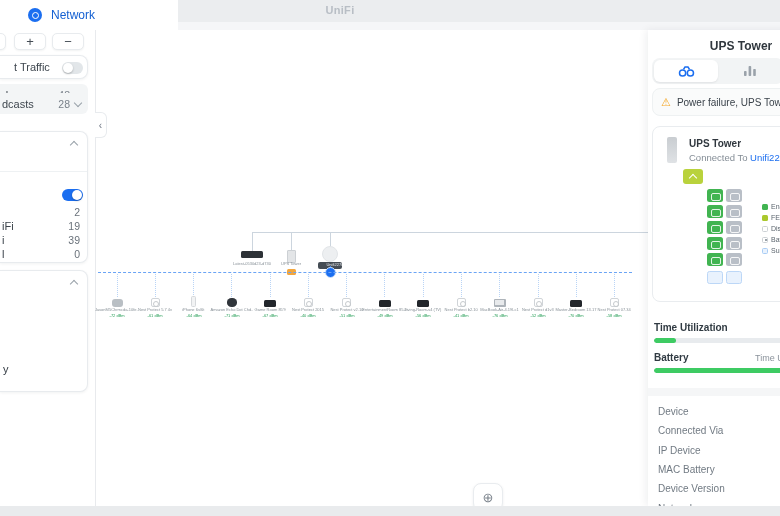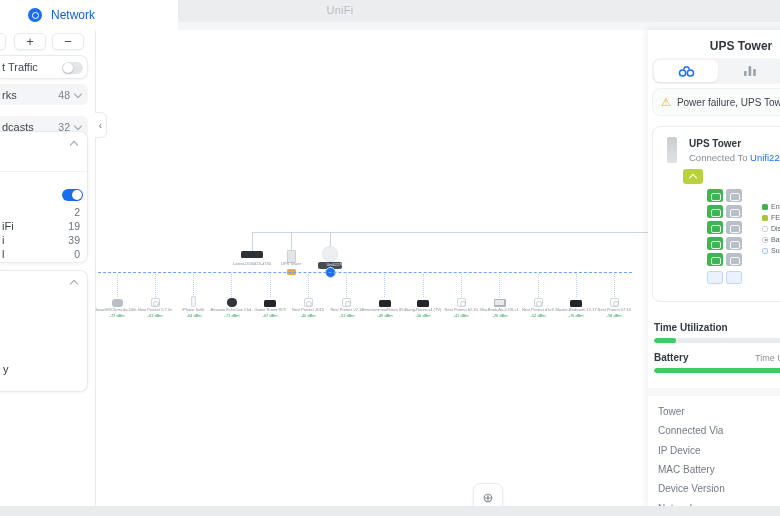--- a/index.html
+++ b/index.html
@@ -8,39 +8,39 @@
   .abs{position:absolute;}
 
   
   #chrome{left:0;top:0;width:780px;height:30px;}
   #tab{left:0;top:0;width:178px;height:30px;background:#fff;display:flex;align-items:center;gap:9px;padding-left:28px;box-sizing:border-box;}
   .unifi-dot{width:14px;height:14px;border-radius:50%;background:#1b6ef0;position:relative;flex:0 0 auto;}
   .unifi-dot::after{content:"";position:absolute;left:3.5px;top:3.5px;width:7px;height:7px;border-radius:50%;border:1.6px solid #fff;box-sizing:border-box;}
   #tab-label{color:#1460d2;font-size:12px;font-weight:500;}
   #titlebar{left:178px;top:0;width:602px;height:22px;background:#ebedef;}
   #titlebar-sub{left:178px;top:22px;width:602px;height:8px;background:#f5f6f8;}
-  #win-title{left:300px;top:4px;width:80px;text-align:center;color:#b8bec5;font-size:11px;font-weight:400;letter-spacing:.3px;}
+  #win-title{left:300px;top:4px;width:80px;text-align:center;color:#b8bec5;font-size:11px;font-weight:700;letter-spacing:.3px;}
 
   
   .lcard{background:#fff;border:1px solid #e8ebee;border-left:none;border-radius:0 8px 8px 0;
          box-shadow:0 1px 3px rgba(20,30,40,.06);box-sizing:border-box;z-index:4;}
   .lbtn{background:#fff;border:1px solid #e8ebee;border-radius:5px;box-shadow:0 1px 2px rgba(20,30,40,.06);
         display:flex;align-items:center;justify-content:center;font-size:13px;color:#444c54;box-sizing:border-box;z-index:4;}
   #btn-part{left:-24px;top:33px;width:30px;height:17px;}
   #btn-plus{left:14px;top:33px;width:32px;height:17px;}
   #btn-minus{left:52px;top:33px;width:32px;height:17px;}
-  #card-traffic{left:0;top:55px;width:88px;height:24px;display:flex;align-items:center;}
+  #card-traffic{left:0;top:55px;width:88px;height:24px;display:flex;align-items:center;padding-left:12px;}
   #traffic-label{font-size:11px;color:#3f474f;margin-left:2px;}
   .toggle{width:21px;height:12px;border-radius:7px;position:relative;}
   .toggle .knob{position:absolute;top:1px;width:10px;height:10px;border-radius:50%;background:#fff;box-shadow:0 1px 2px rgba(0,0,0,.25);}
   .toggle.off{background:#e2e6e9;}  .toggle.off .knob{left:1px;}
   .toggle.on{background:#1b6ef0;}   .toggle.on .knob{right:1px;}
   #traffic-toggle{position:absolute;left:62px;top:6px;}
   .lrow{left:0;width:88px;height:21px;background:#f3f5f6;border-radius:0 6px 6px 0;display:flex;align-items:center;box-sizing:border-box;z-index:4;}
-  #row-networks{top:84px;} #row-broadcasts{top:116px;align-items:center;}
+  #row-networks{top:84px;} #row-broadcasts{top:93px;align-items:center;}
   .lrow .frag{font-size:11px;color:#3f474f;margin-left:2px;}
   .lrow .cnt{margin-left:auto;font-size:10.5px;color:#7a828b;}
   .chev{display:inline-block;width:5px;height:5px;border-right:1.4px solid #99a1a9;border-bottom:1.4px solid #99a1a9;}
   .chev.down{transform:rotate(45deg);margin:0 7px 2px 5px;}
   .chev.up{transform:rotate(-135deg);margin-top:3px;}
   #cardA{left:0;top:131px;width:88px;height:132px;}
   #cardA-chev{position:absolute;right:10px;top:7px;}
   #cardA-div{position:absolute;left:0;top:39px;width:100%;border-top:1px solid #eef1f3;}
   #radio-toggle{position:absolute;left:62px;top:57px;}
   #radio-rows{position:absolute;left:0;top:73px;width:100%;}
@@ -166,21 +166,21 @@
     </span>
 </div>
 
 <div class="abs lrow" id="row-networks">
   <span class="frag">rks</span>
   <span class="cnt">48</span>
   <span class="chev down"></span>
 </div>
 <div class="abs lrow" id="row-broadcasts">
   <span class="frag">dcasts</span>
-  <span class="cnt">32</span>
+  <span class="cnt">28</span>
   <span class="chev down"></span>
 </div>
 
 <div class="abs lcard" id="cardA">
   <span class="chev up" id="cardA-chev"></span>
   <div id="cardA-div"></div>
   <span class="toggle on" id="radio-toggle">
       <span class="knob"></span>
     </span>
   <div id="radio-rows">
@@ -442,21 +442,21 @@
   <div class="abs sect-label" id="bat-label">Battery</div>
   <div class="abs" id="bat-time">Time U</div>
   <div class="abs bar" id="bat-bar">
       <div class="fill" id="bat-fill" style="width: 100%;"></div>
     </div>
 
   <div class="abs" id="rp-sep"></div>
 
   <div class="abs" id="info-list">
       <div class="irow">
-      <span>Tower</span>
+      <span>Device</span>
     </div>
       <div class="irow">
       <span>Connected Via</span>
     </div>
       <div class="irow">
       <span>IP Device</span>
     </div>
       <div class="irow">
       <span>MAC Battery</span>
     </div>

